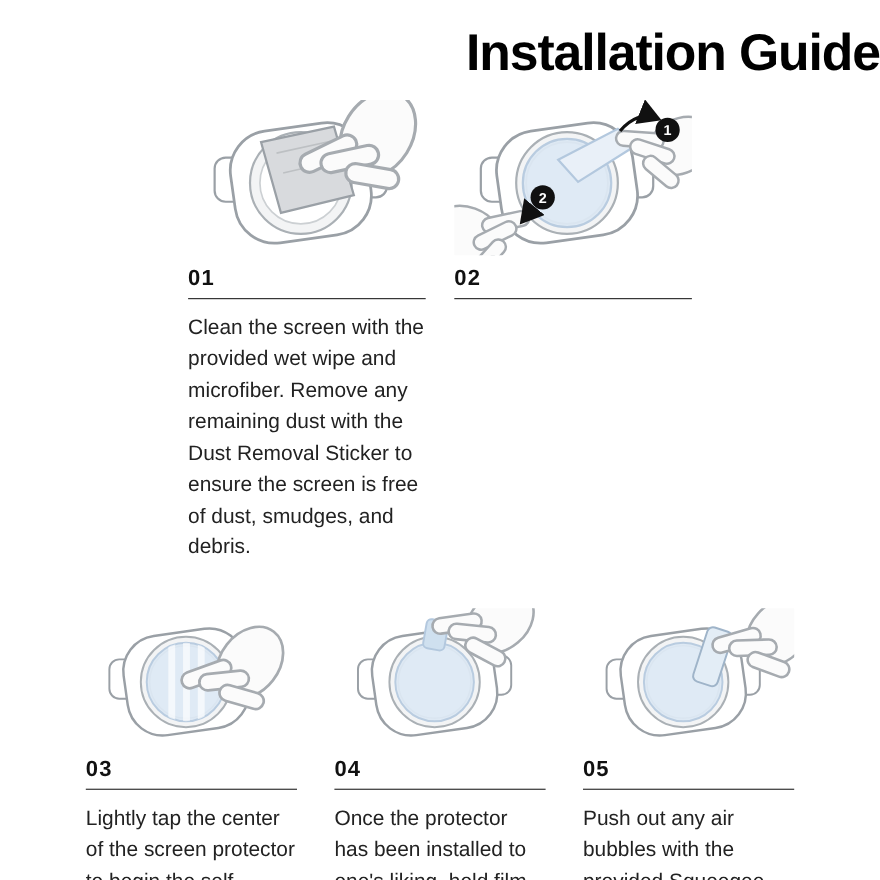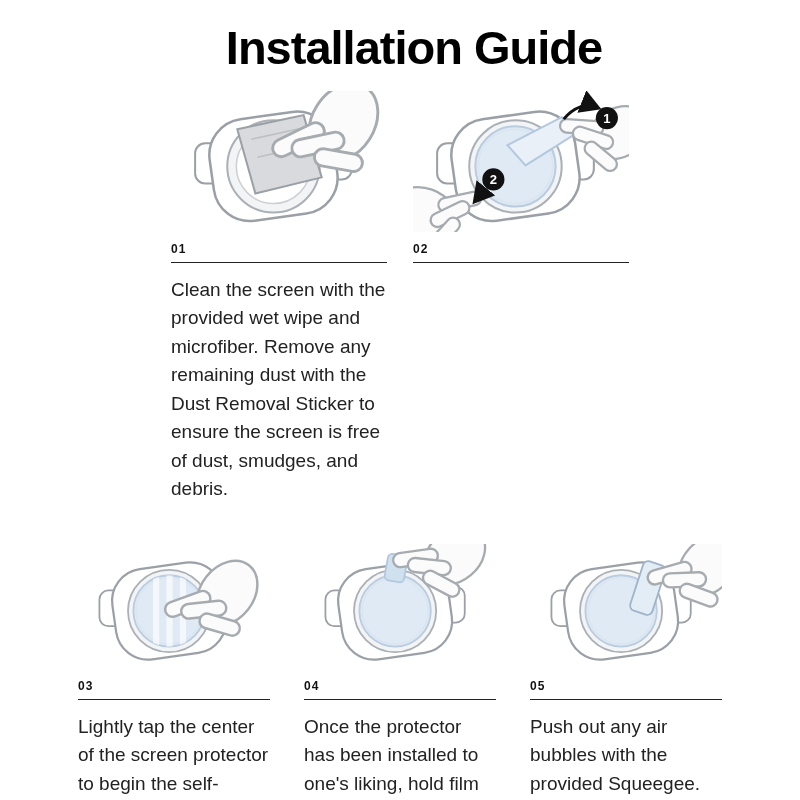--- a/index.html
+++ b/index.html
@@ -1,26 +1,26 @@
 <!DOCTYPE html>
 <html><head>
 <meta charset="utf-8">
 <style>
   html,body{margin:0;padding:0;background:#ffffff;}
   body{width:800px;height:800px;overflow:hidden;font-family:"Liberation Sans",sans-serif;color:#1c1c1c;}
   .page{width:800px;height:800px;position:relative;}
-  .title{text-align:center;font-size:47px;font-weight:700;letter-spacing:-1px;padding-top:20px;color:#000;padding-left:28px;}
+  .title{text-align:right;font-size:47px;font-weight:700;letter-spacing:-1px;padding-top:20px;color:#000;padding-left:28px;}
   .row{display:flex;justify-content:center;}
   .row1{margin-top:16px;gap:26px;}
   .row2{margin-top:40px;gap:34px;}
   .step{display:flex;flex-direction:column;}
   .row1 .step{width:216px;}
   .row2 .step{width:192px;}
   .illus{width:100%;display:block;}
-  .step-num{font-size:12px;font-weight:700;color:#111;letter-spacing:1px;margin-top:10px;}
+  .step-num{font-size:20px;font-weight:700;color:#111;letter-spacing:1px;margin-top:10px;}
   .step-rule{border:none;border-top:1.6px solid #222;margin:6px 0 0 0;width:100%;}
   .step-text{margin-top:13px;font-size:19px;line-height:1.5;color:#222;}
   svg{display:block;}
 </style>
 </head>
 <body>
 
 <svg width="0" height="0" style="position:absolute" aria-hidden="true">
   <defs>
     <g id="hand-shape">

